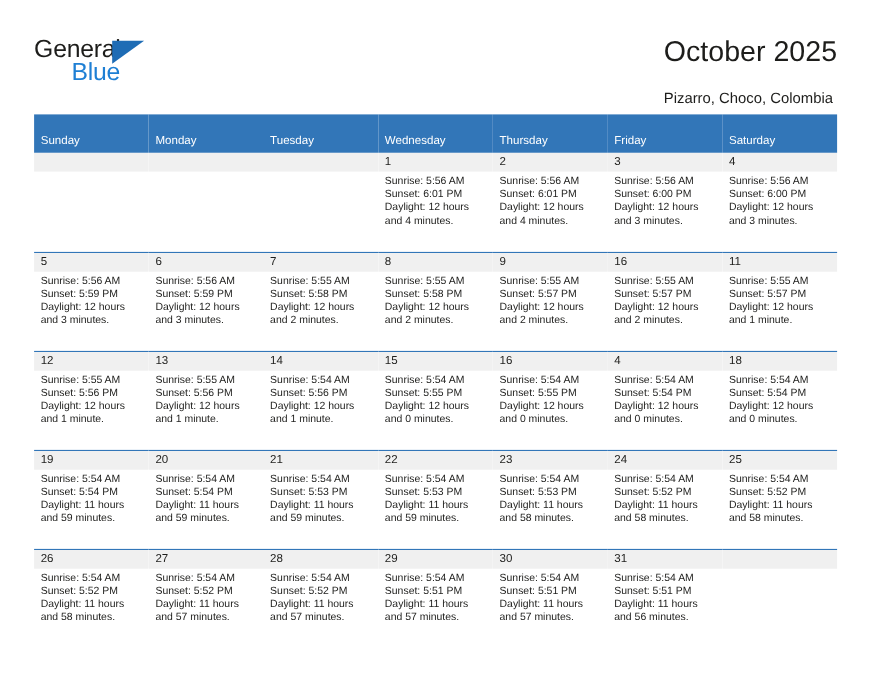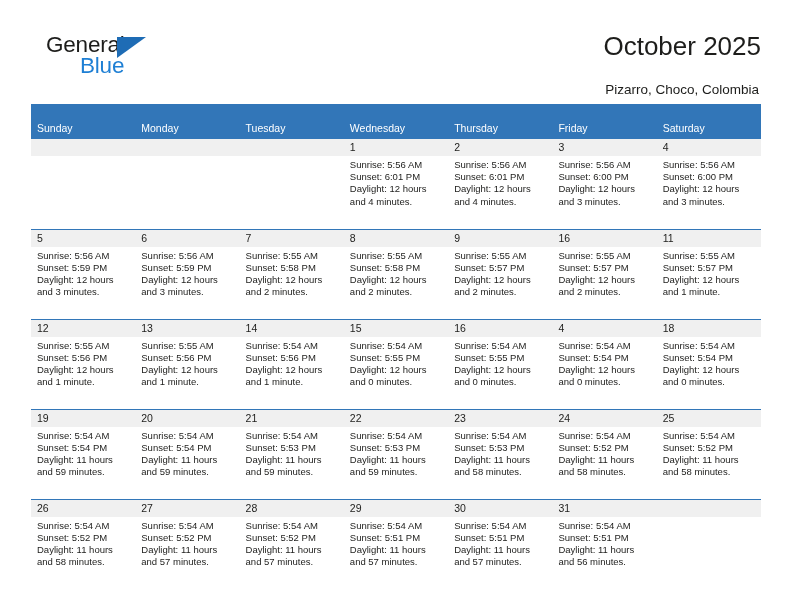--- a/index.html
+++ b/index.html
@@ -13,21 +13,21 @@
   .page {
     position: relative;
     width: 792px; height: 612px;
     background: #ffffff;
     overflow: hidden;
   }
 
   
   .header {
     position: absolute;
-    left: 46px; top: 30px; right: 31px;
+    left: 31px; top: 30px; right: 31px;
     height: 70px;
   }
   .brand {
     position: absolute;
     left: 0; top: 2px;
     width: 190px; height: 60px;
   }
   .brand-general {
     position: absolute;
     left: 0; top: 0;
@@ -49,21 +49,21 @@
     left: 34px; top: 21px;
     font-size: 22.5px;
     color: #1e7fd4;
     letter-spacing: -0.2px;
     line-height: 26px;
     font-weight: 400;
   }
   .title-block {
     position: absolute;
     right: 0; top: 0;
-    text-align: center;
+    text-align: left;
   }
   .cal-title {
     font-size: 26px;
     color: #1d1d1b;
     font-weight: 400;
     line-height: 32px;
     white-space: nowrap;
   }
   .cal-subtitle {
     font-size: 13.5px;

